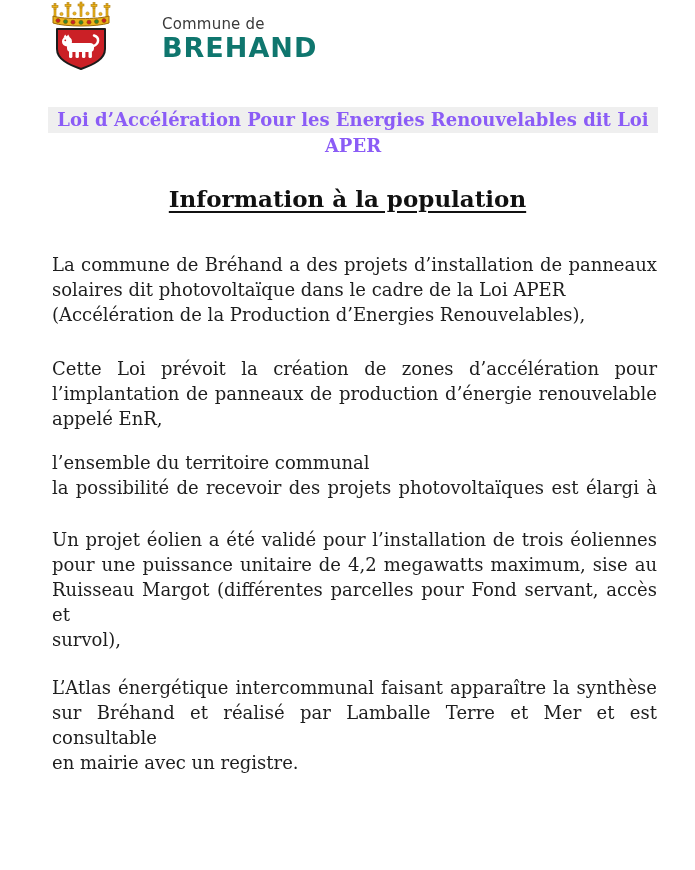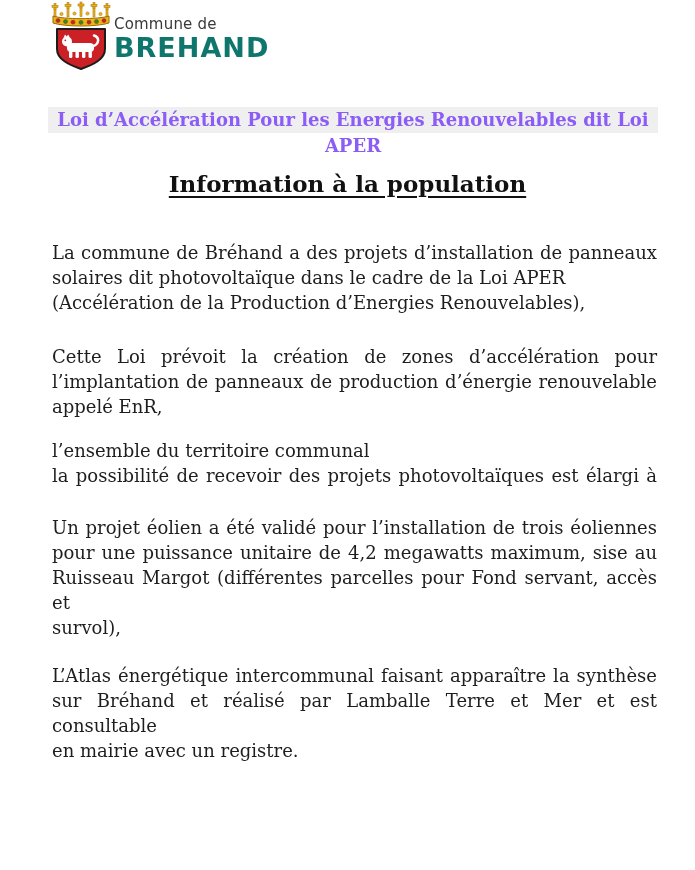--- a/index.html
+++ b/index.html
@@ -13,20 +13,21 @@
     overflow: hidden;
   }
 
   
   .logo-row {
     position: absolute;
     left: 49px;
     top: 1px;
     display: flex;
     align-items: flex-start;
+    gap: 48px;
   }
   .crest-svg { width: 64px; height: 70px; display: block; }
   .logo-text {
     margin-left: 1px;
     padding-top: 16px;
     font-family: "DejaVu Sans", sans-serif;
     line-height: 1.05;
   }
   .logo-commune {
     font-size: 15px;
@@ -53,39 +54,39 @@
     text-align: center;
     font-weight: 700;
     font-size: 18px;
     color: #8b5cf6;
   }
 
   
   .heading {
     position: absolute;
     left: 0;
-    top: 170px;
+    top: 185px;
     width: 695px;
     margin: 0;
     text-align: center;
     font-size: 23px;
     font-weight: 700;
     color: #111111;
   }
   .heading .underlined {
     text-decoration: underline;
     text-decoration-thickness: 2px;
     text-underline-offset: 4px;
   }
 
   
   .content {
     position: absolute;
     left: 52px;
-    top: 240px;
+    top: 252px;
     width: 605px;
     font-size: 18px;
     line-height: 25px;
   }
   .para { margin: 0; }
   .para .line { display: block; min-height: 25px; white-space: nowrap; }
   .para .line.stretch {
     white-space: normal;
     text-align: justify;
     text-align-last: justify;

